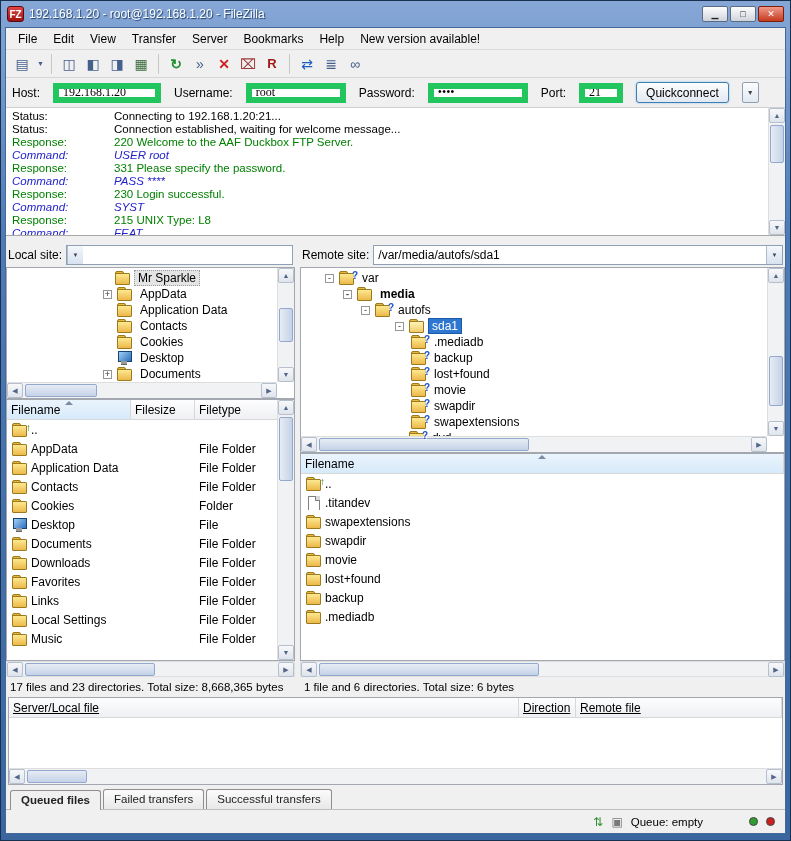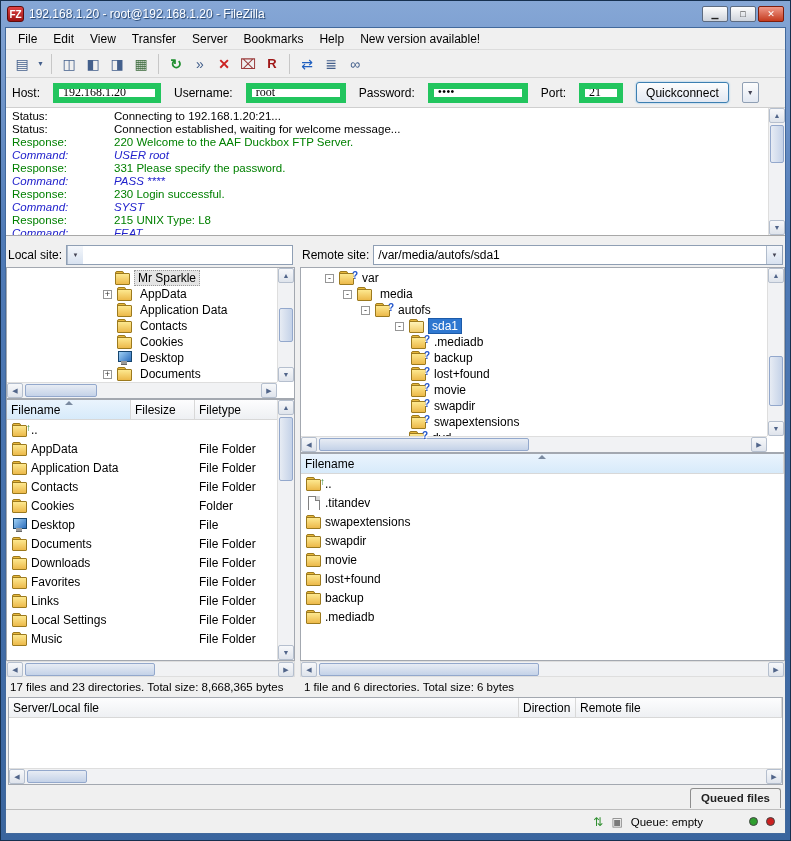--- a/index.html
+++ b/index.html
@@ -67,21 +67,21 @@
   .combo-text { flex: 1; padding: 0 4px; font-size: 12px; white-space: nowrap; }
   .combo-btn { width: 16px; height: 18px; background: linear-gradient(#f4f7fb,#d8e2f0); border-left: 1px solid #b0bccc;
                display: flex; align-items: center; justify-content: center; }
   .combo-btn::after { content: "▼"; font-size: 6px; color: #445; }
   
   .treepanel { background: #fff; border: 1px solid #a3a8b0; position: relative; overflow: hidden; }
   .treepanel.local { height: 132px; }
   .treepanel.remote { height: 186px; }
   .tree-rows { padding-top: 2px; }
   .tree-row { display: flex; align-items: center; height: 16px; font-size: 12px; white-space: nowrap; }
-  .tree-row[data-indent="1"] { padding-left: 24px; } .tree-row[data-indent="2"] { padding-left: 42px; }
+  .tree-row[data-indent="1"] { padding-left: 24px; } .tree-row[data-indent="2"] { padding-left: 42px; font-weight: bold; }
   .tree-row[data-indent="3"] { padding-left: 60px; } .tree-row[data-indent="4"] { padding-left: 94px; }
   .tree-row[data-indent="5"] { padding-left: 96px; }
   .exp { width: 9px; height: 9px; flex: none; margin-right: 4px; background: #fff; border: 1px solid #969696; position: relative; }
   .exp[data-exp="none"] { visibility: hidden; }
   .exp::before { position: absolute; left: 0; right: 0; top: -2px; text-align: center; font-size: 9px; line-height: 11px; color: #333; }
   .exp[data-exp="plus"]::before { content: "+"; }
   .exp[data-exp="minus"]::before { content: "-"; }
   .tree-label { padding: 0 3px; border: 1px solid transparent; }
   .tree-row[data-state="selected"] .tree-label { background: #2e77d0; color: #fff; border-color: #1c5aa8; }
   .tree-row[data-state="current"] .tree-label { background: #e4e4e4; border: 1px dotted #9a9a9a; }
@@ -119,24 +119,24 @@
   .sortarrow { position: absolute; top: 1px; left: 50%; margin-left: -4px; width: 0; height: 0;
                border-left: 4px solid transparent; border-right: 4px solid transparent; border-bottom: 4px solid #7a8aa0; }
   .list-rows { font-size: 12px; }
   .list-row { display: grid; height: 19px; align-items: center; }
   .cell { padding: 0 4px; white-space: nowrap; overflow: hidden; display: flex; align-items: center; }
   .cell.size { justify-content: flex-end; }
   
   .statustext { height: 20px; font-size: 11.5px; padding: 4px 4px 0; color: #000; background: #f0f0f0; white-space: nowrap; overflow: hidden; }
   .hscroll-row { height: 16px; position: relative; background: #f1f2f4; border: 1px solid #dedede; }
   
-  .queuepanel { height: 88px; background: #fff; border: 1px solid #a3a8b0; margin: 0 2px; position: relative; display: flex; flex-direction: column; }
+  .queuepanel { height: 88px; background: #fff; border: 1px solid #a3a8b0; margin: 0 2px; position: relative; display: flex; flex-direction: column; text-decoration: underline; }
   .queue-body { flex: 1; background: #fff; }
   
-  .tabs { height: 24px; display: flex; align-items: flex-end; gap: 2px; padding: 2px 4px 0; background: #f0f0f0; flex-direction: column; }
+  .tabs { height: 24px; display: flex; align-items: flex-end; gap: 2px; padding: 2px 4px 0; background: #f0f0f0; }
   .tab { padding: 3px 10px 4px; font-size: 11.5px; background: linear-gradient(#fbfbfb,#e8e8e8);
          border: 1px solid #8e8e8e; border-bottom: none; border-radius: 3px 3px 0 0; color: #222; }
   .tab[data-state="active"] { font-weight: bold; background: #f0f0f0; position: relative; top: 1px; }
   
   .statusbar { height: 24px; background: #f0f0f0; border-top: 1px solid #bdbdbd; display: flex; align-items: center;
                justify-content: flex-end; gap: 8px; font-size: 11.5px; padding: 0 10px; }
   .sb-icon { font-size: 12px; }
   [data-name="speedlimit-icon"] { color: #2f8f2f; }
   [data-name="lock-icon"] { color: #7a7a7a; }
   .led { width: 9px; height: 9px; border-radius: 50%; border: 1px solid #444; display: inline-block; }

